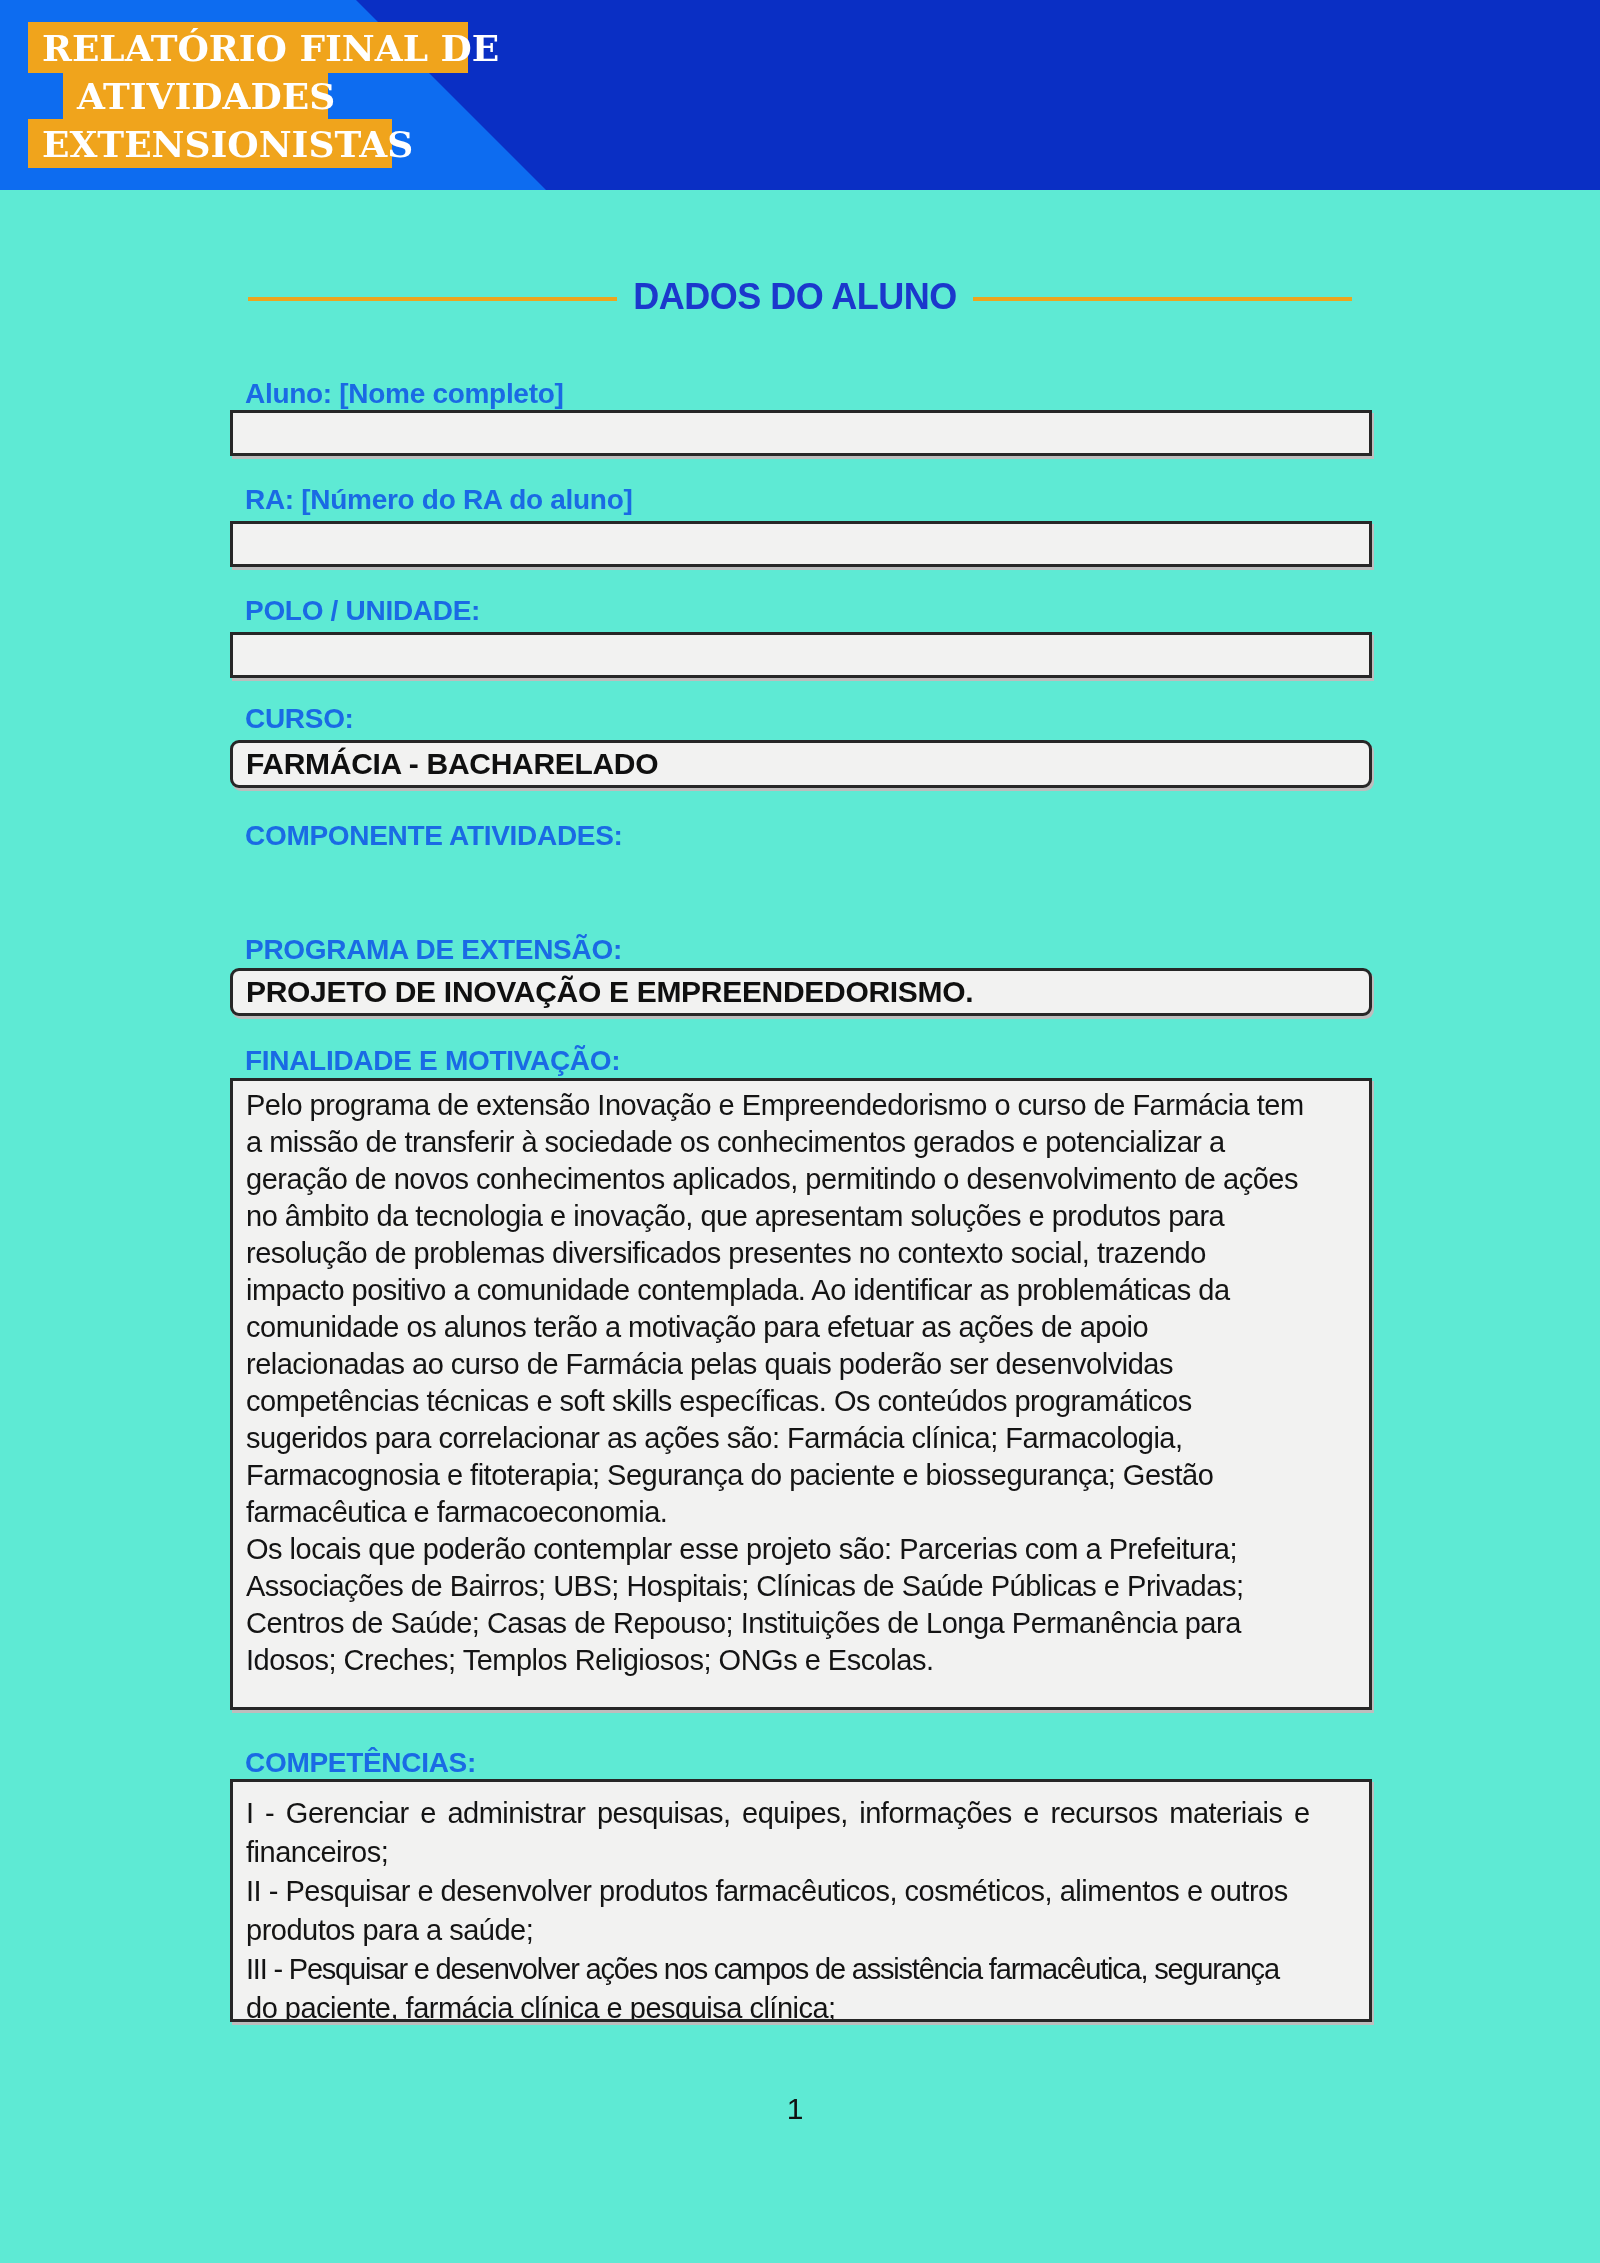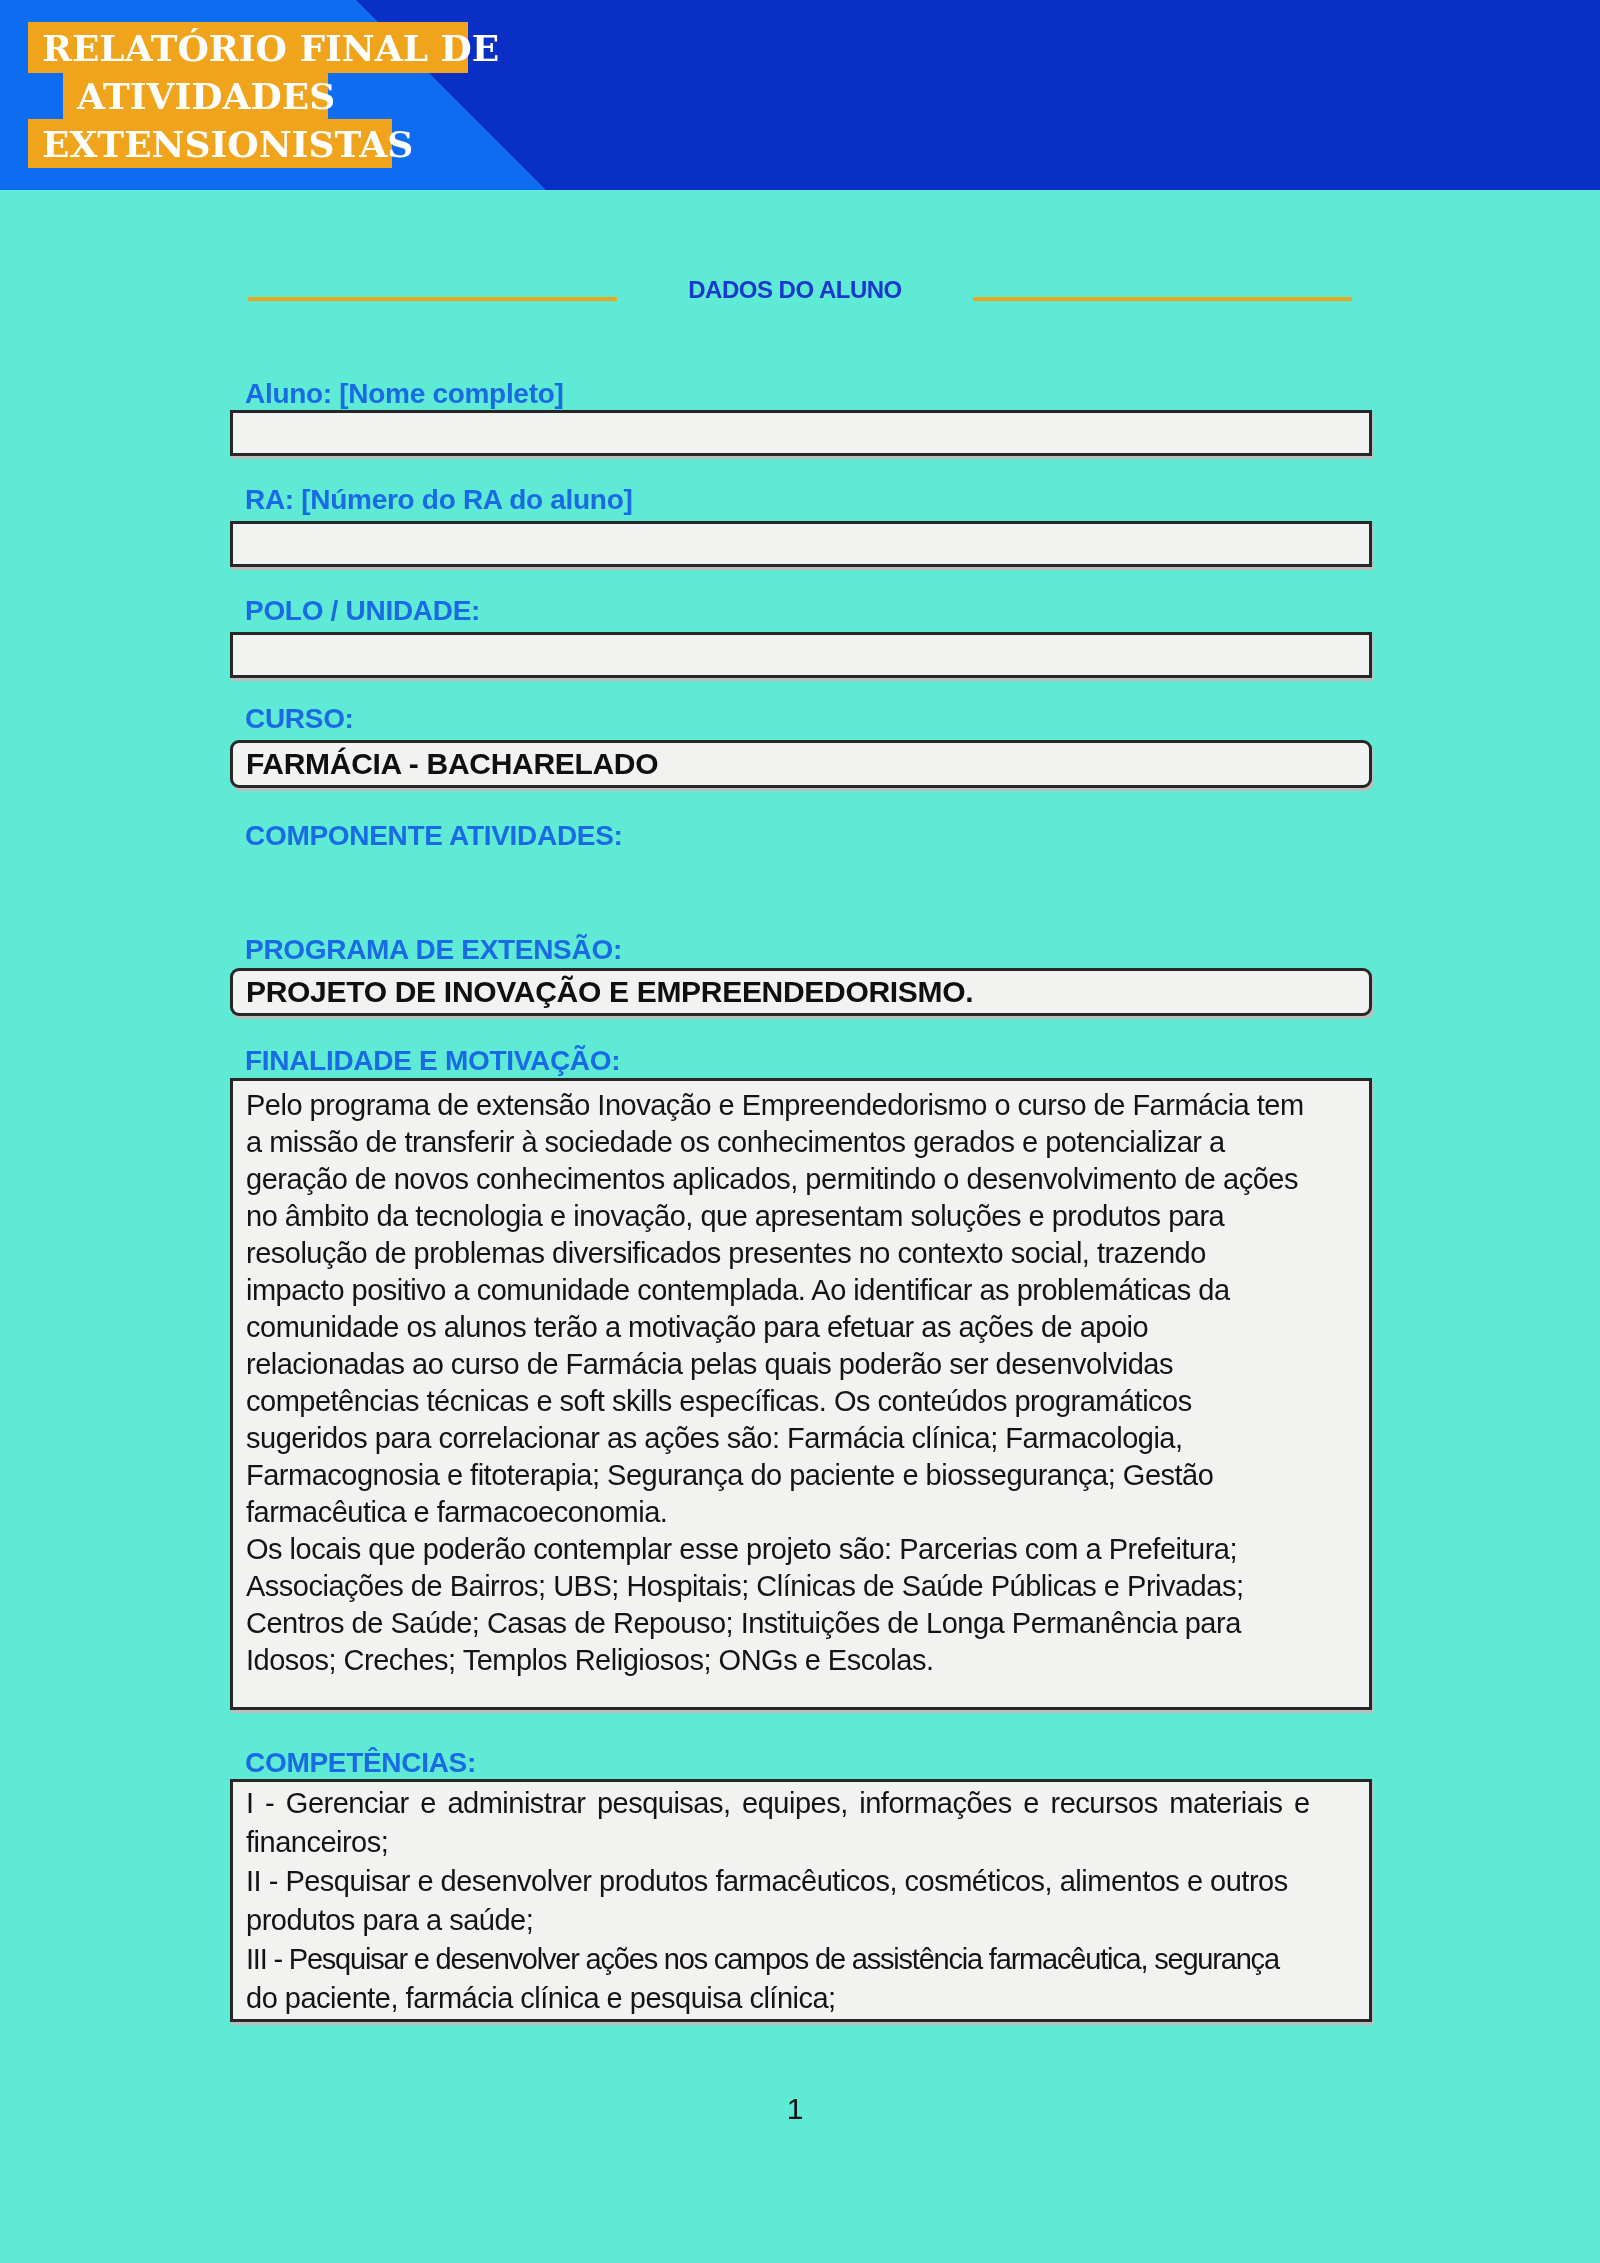--- a/index.html
+++ b/index.html
@@ -13,21 +13,21 @@
   .banner-box{position:absolute;left:28px;background:var(--orange,#f0a41c);
               color:#ffffff;font-family:"DejaVu Serif",serif;font-weight:bold;
               font-size:36px;display:flex;align-items:center;padding-left:14px;
               box-sizing:border-box;white-space:nowrap;}
   .banner-box.l1{top:22px;width:440px;height:51px;}
   .banner-box.l2{top:73px;width:265px;height:46px;margin-left:35px;}
   .banner-box.l3{top:119px;width:364px;height:49px;}
 
   
   .page-title{position:absolute;top:276px;left:0;width:1590px;text-align:center;margin:0;
-              font-size:24px;font-weight:bold;letter-spacing:-0.5px;color:var(--title-blue,#1b38cc);}
+              font-size:36px;font-weight:bold;letter-spacing:-0.5px;color:var(--title-blue,#1b38cc);}
   .gold-line{position:absolute;top:297px;height:4px;background:var(--gold,#eda51e);}
   .gold-line.left{left:248px;width:369px;}
   .gold-line.right{left:973px;width:379px;}
 
   
   .field-label{position:absolute;left:245px;margin:0;font-size:28px;font-weight:bold;
                letter-spacing:-0.3px;color:var(--label-blue,#1a6ae4);white-space:nowrap;}
   .fieldbox{position:absolute;left:230px;width:1142px;box-sizing:border-box;
             background:var(--box-fill,#f2f2f1);border:3px solid var(--box-border,#272727);
             box-shadow:2px 3px 0 #bdbdbd;overflow:hidden;}
@@ -39,21 +39,21 @@
   #label-polo{top:595px;}        #box-polo{top:632px;height:46px;}
   #label-curso{top:703px;}       #box-curso{top:740px;height:48px;}
   #label-componente{top:820px;}  #box-componente{top:853px;height:48px;}
   #label-programa{top:934px;}    #box-programa{top:968px;height:48px;}
   #label-finalidade{top:1045px;} #finalidade-box{top:1078px;height:632px;}
   #label-competencias{top:1747px;} #competencias-box{top:1779px;height:243px;}
 
   .box-lines{padding:6px 13px 0 13px;font-size:29px;line-height:37px;color:#141414;
              letter-spacing:-0.5px;}
   .box-lines .line{white-space:nowrap;}
-  #competencias-box{line-height:39px;padding-top:2px;}
+  #competencias-box{line-height:39px;padding-top:12px;}
   #competencias-box .line:nth-child(1){word-spacing:4px;}
   #competencias-box .line:nth-child(5){letter-spacing:-1.2px;}
 
   
   .page-number{position:absolute;top:2092px;left:0;width:1590px;text-align:center;
                font-size:30px;color:#111111;}
 </style>
 </head>
 <body>
 

